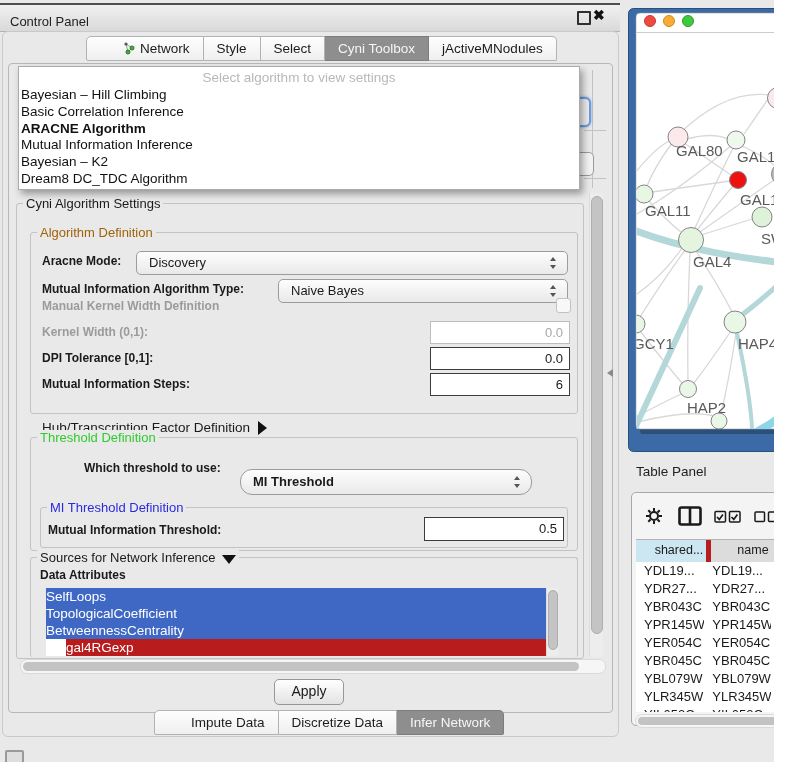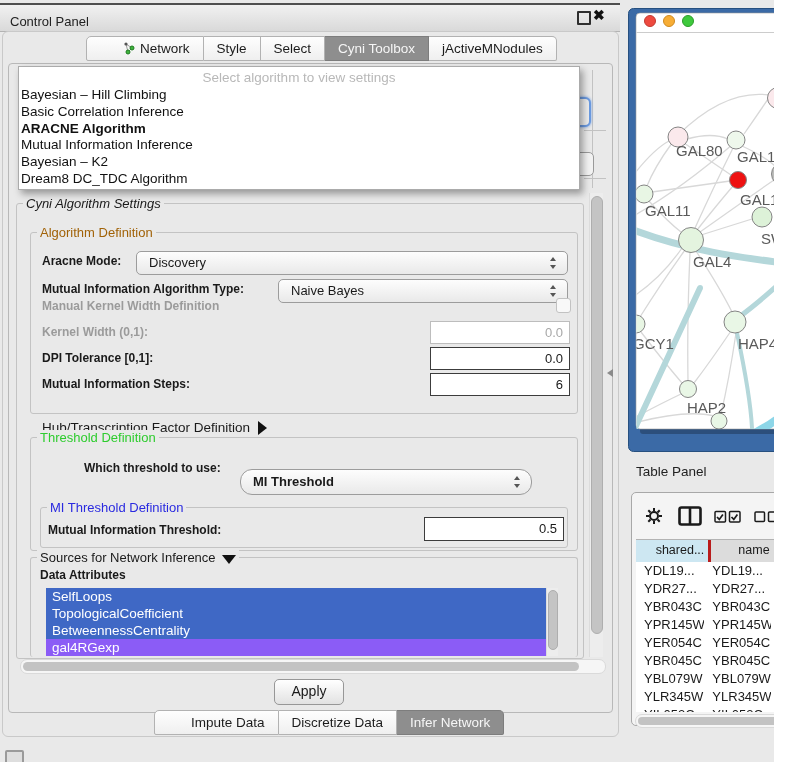--- a/index.html
+++ b/index.html
@@ -64,39 +64,39 @@
   .field.dis{border:1px solid #bdbdbd;color:#a8a8a8;}
 
   .checkbox{width:13px;height:13px;border:1px solid #c2c2c2;border-radius:3px;background:#f8f8f8;}
 
   .tri-right{display:inline-block;width:0;height:0;border-top:7px solid transparent;border-bottom:7px solid transparent;
              border-left:9px solid #111;vertical-align:-3px;margin-left:8px;}
   .tri-down{display:inline-block;width:0;height:0;border-left:7px solid transparent;border-right:7px solid transparent;
             border-top:9px solid #111;vertical-align:-2px;margin-left:6px;}
 
   .attr-list{background:#fff;overflow:hidden;}
-  .attr-item{height:17px;line-height:17px;font-size:13.5px;color:#fff;padding-left:6px;}
+  .attr-item{height:17px;line-height:17px;font-size:13.5px;color:#fff;}
 
   .vsb-track{background:#ededed;border-left:1px solid #dcdcdc;}
   .vsb-thumb{background:#c4c4c4;border:1px solid #aeaeae;border-radius:6px;}
   .hsb-track{background:#f6f6f6;border:1px solid #dadada;border-radius:7px;}
   .hsb-thumb{background:#c3c3c3;border-radius:5px;}
 
   .apply-btn{left:274px;top:679px;width:68px;height:24px;border:1px solid #979797;border-radius:5px;
              background:linear-gradient(#ffffff,#e2e2e2);font-size:14px;text-align:center;line-height:23px;}
 
   .splitter-arrow{left:607px;top:369px;width:0;height:0;border-top:4px solid transparent;
                   border-bottom:4px solid transparent;border-right:6px solid #8a8a8a;}
   .mini-float{left:5px;top:750px;width:15px;height:14px;border:2px solid #9a9a9a;border-radius:2px;background:#dedede;}
 
   
   .tp-title{left:636px;top:464px;font-size:13.5px;color:#222;}
   .tp-window{left:631px;top:492px;width:180px;height:232px;background:#f4f4f4;border:1px solid #a8a8a8;border-radius:5px;}
   .tp-header{position:absolute;left:4px;top:46px;height:22px;display:flex;border-top:1px solid #b3b3b3;border-bottom:1px solid #b3b3b3;}
-  .tp-hcell{font-size:12.5px;line-height:21px;text-align:center;border-right:3px solid #b91c1c;box-sizing:border-box;overflow:hidden;white-space:nowrap;padding-left:16px;}
+  .tp-hcell{font-size:12.5px;line-height:21px;text-align:center;border-right:5px solid #b91c1c;box-sizing:border-box;overflow:hidden;white-space:nowrap;padding-left:16px;}
   .tp-rows{position:absolute;left:4px;top:69px;width:176px;height:150px;background:#fff;overflow:hidden;}
   .tp-row{display:flex;height:18px;}
   .tp-cell{font-size:13px;line-height:18px;white-space:nowrap;overflow:hidden;box-sizing:border-box;}
   .tbicon{position:absolute;}
 </style>
 </head>
 <body>
 <div id="canvas">
 
 <div class="abs cp-topline"></div>
@@ -132,21 +132,21 @@
   <div id="popupItems">
         <div class="popup-item">Bayesian – Hill Climbing</div>
         <div class="popup-item">Basic Correlation Inference</div>
         <div class="popup-item bold">ARACNE Algorithm</div>
         <div class="popup-item">Mutual Information Inference</div>
         <div class="popup-item">Bayesian – K2</div>
         <div class="popup-item">Dream8 DC_TDC Algorithm</div>
       </div>
 </div>
 
-<div class="abs gbox" style="left:16px;top:203px;width:566px;height:454px;font-style:italic;">
+<div class="abs gbox" style="left:16px;top:203px;width:566px;height:454px;">
   <div class="gtitle">Cyni Algorithm Settings</div>
 </div>
 
 <div class="abs gbox" style="left:30px;top:232px;width:546px;height:180px;">
   <div class="gtitle" style="color:#a16207;">Algorithm Definition</div>
 </div>
 <div class="abs lbl b" style="left:42px;top:254px;">Aracne Mode:</div>
 <div class="abs combo" style="left:136px;top:251px;width:432px;height:24px;">
   <span>Discovery</span>
   <span class="spin"></span>
@@ -184,21 +184,21 @@
 <div class="abs field" style="left:424px;top:517px;width:140px;height:24px;">0.5</div>
 
 <div class="abs gbox" style="left:30px;top:557px;width:546px;height:99px;border-bottom:none;">
   <div class="gtitle"><span>Sources for Network Inference</span><span class="tri-down"></span></div>
 </div>
 <div class="abs lbl b" style="left:40px;top:568px;">Data Attributes</div>
 <div class="abs attr-list" id="attrList" style="left:46px;top:588px;width:500px;height:68px;">
       <div class="attr-item" style="background: rgb(63, 104, 197);">SelfLoops</div>
       <div class="attr-item" style="background: rgb(63, 104, 197);">TopologicalCoefficient</div>
       <div class="attr-item" style="background: rgb(63, 104, 197);">BetweennessCentrality</div>
-      <div class="attr-item" style="background: #8b5cf6;">gal4RGexp</div>
+      <div class="attr-item" style="background: #b91c1c; margin-left: 20px;">gal4RGexp</div>
     </div>
 <div class="abs vsb-track" style="left:546px;top:588px;width:11px;height:68px;">
   <div class="vsb-thumb" style="position:absolute;left:1px;top:2px;width:8px;height:58px;"></div>
 </div>
 
 <div class="abs vsb-track" style="left:589px;top:193px;width:13px;height:464px;">
   <div class="vsb-thumb" style="position:absolute;left:1px;top:3px;width:10px;height:436px;"></div>
 </div>
 
 <div class="abs hsb-track" style="left:20px;top:659px;width:584px;height:13px;">

